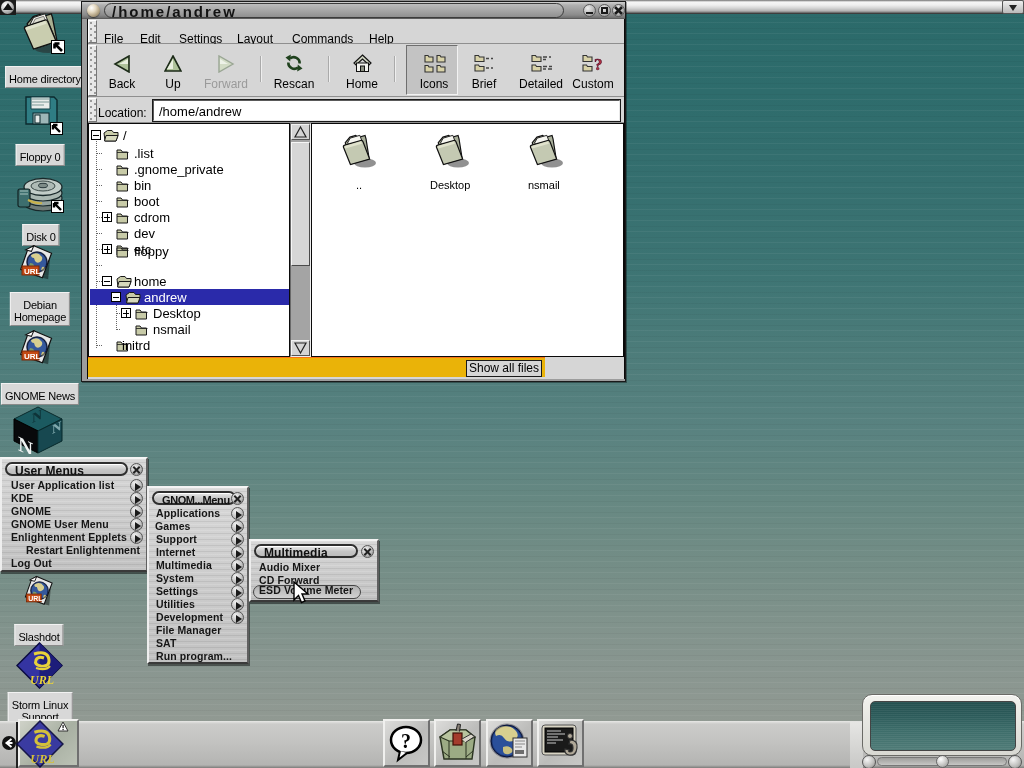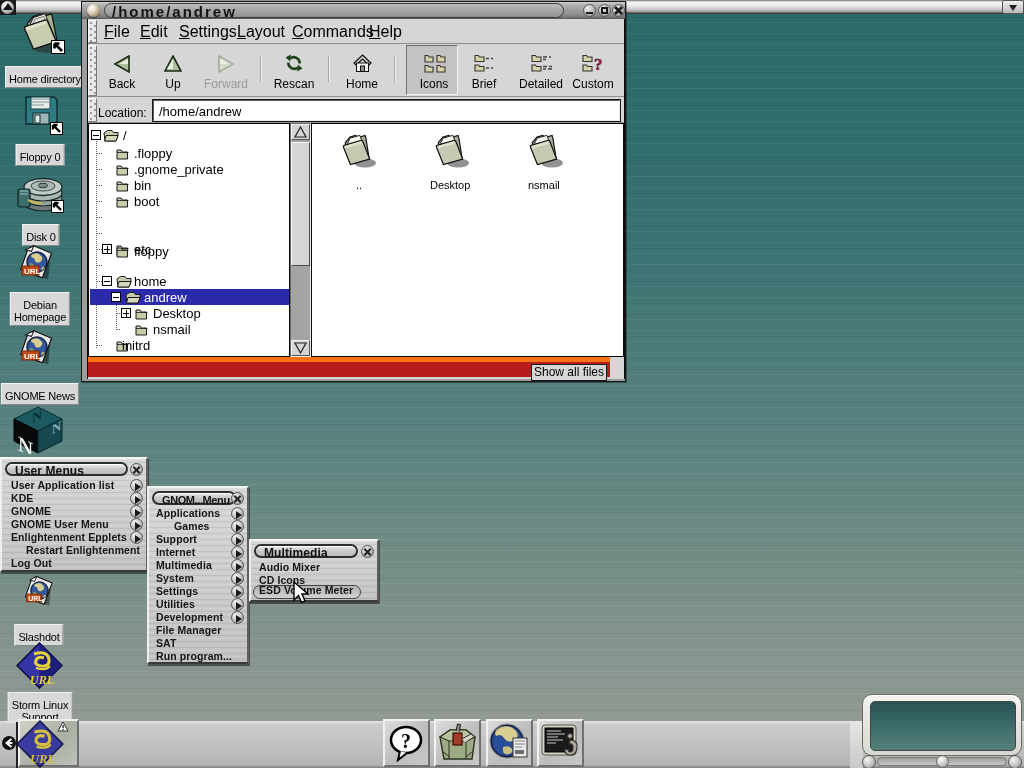--- a/index.html
+++ b/index.html
@@ -22,36 +22,36 @@
 #win{left:81px;top:1px;width:545px;height:381px;background:#9d9d9d;border:1px solid #1a1a1a;box-shadow:1px 1px 0 rgba(0,0,0,.35)}
 #title{position:absolute;left:0;top:0;width:100%;height:17px;background:linear-gradient(180deg,#cfcfcf 0,#b0b0b0 3px,#9a9a9a 9px,#8b8b8b 13px,#6e6e6e 16px,#4c4c4c 17px)}
 #title .ball{position:absolute;left:5px;top:2px;width:13px;height:13px;border-radius:50%;background:radial-gradient(circle at 35% 30%,#fff,#e4d8c0 35%,#a89878 70%,#5f5648);box-shadow:0 1px 1px rgba(0,0,0,.5)}
 #tpill{position:absolute;left:22px;top:1px;width:460px;height:15px;border:1px solid #3c3c3c;border-radius:8px;background:linear-gradient(180deg,#bcbcbc,#a2a2a2 60%,#909090)}
 #title .ttext{position:absolute;left:30px;top:1px;font-size:15px;font-weight:bold;color:#131313;letter-spacing:2px}
 .wbtn{position:absolute;top:2px;width:13px;height:13px;border-radius:50%;background:radial-gradient(circle at 35% 30%,#ededed,#b9b9b9 55%,#7e7e7e);border:1px solid #5a5a5a;color:#1a1a1a;font-size:11px;font-weight:bold;text-align:center;line-height:11px}
 
 #client{position:absolute;left:5px;top:17px;width:538px;height:360px;background:#d6d6d6;border-left:1px solid #0a0a0a;border-right:1px solid #0a0a0a}
 .handle{position:absolute;left:0;top:1px;width:9px;background:#e8e8e8;border:1px solid;border-color:#fff #777 #777 #fff;background-image:radial-gradient(circle at 2px 2px,#999 1px,transparent 1px),radial-gradient(circle at 6px 5px,#999 1px,transparent 1px);background-size:8px 6px}
 #menubar{position:absolute;left:0;top:0;width:536px;height:25px;background:#d6d6d6;border-bottom:1px solid #8f8f8f}
-#menubar .mi{position:absolute;top:4px;font-size:16px;color:#000}
+#menubar .mi{position:absolute;top:13px;font-size:12px;color:#000}
 #menubar .mi u{text-decoration:underline}
 #toolbar{position:absolute;left:0;top:25px;width:536px;height:53px;background:#d6d6d6;border-bottom:1px solid #8f8f8f}
 .tbtn{position:absolute;top:2px;height:49px;text-align:center;font-size:12px;color:#000}
 .tbtn .lab{position:absolute;bottom:4px;width:100%;text-align:center}
 .tbtn.dis .lab{color:#9a9a9a}
 .tsep{position:absolute;top:12px;width:2px;height:26px;background:#aaa;border-right:1px solid #eee}
 #icnbtn{position:absolute;left:318px;top:1px;width:52px;height:50px;background:#c3c3c3;border:1px solid;border-color:#6f6f6f #f2f2f2 #f2f2f2 #6f6f6f}
 #locbar{position:absolute;left:0;top:78px;width:536px;height:26px;background:#d6d6d6;border-bottom:1px solid #8f8f8f}
 #locbar .ltext{position:absolute;left:10px;top:9px;font-size:12px}
 #locentry{position:absolute;left:65px;top:3px;width:467px;height:21px;background:#fff;border:1px solid;border-color:#5a5a5a #e8e8e8 #e8e8e8 #5a5a5a;outline:1px solid #1a1a1a;font-size:13px;padding:3px 0 0 5px}
 
 #treepane{position:absolute;left:0;top:104px;width:202px;height:234px;background:#fff;border:1px solid #0a0a0a}
 #vsb{position:absolute;left:202px;top:104px;width:21px;height:234px;background:#a4a4a4;border:1px solid;border-color:#6a6a6a #eee #eee #6a6a6a}
 #iconpane{position:absolute;left:223px;top:104px;width:313px;height:234px;background:#fff;border:1px solid #0a0a0a}
-#statusbar{position:absolute;left:0;top:338px;width:522px;height:20px;background:#b91c1c;border-top:5px solid #f97316}
+#statusbar{position:absolute;left:0;top:338px;width:457px;height:20px;background:#eab308;border-top:1px solid #f97316}
 #saf{position:absolute;right:3px;top:2px;width:76px;height:17px;background:#d6d6d6;border:1px solid #1a1a1a;font-size:12px;text-align:center;line-height:15px}
 
 .tr{position:absolute;left:1px;height:16px;width:200px;font-size:13px;color:#000}
 .tr .txt{position:absolute;top:1px}
 .tr.sel{background:#2a2aaa}
 .tr.sel .txt{color:#fff}
 .exp{position:absolute;top:3px;width:10px;height:10px;background:#fff;border:1px solid #000;text-align:center}
 .exp i{position:absolute;left:1px;top:4px;width:6px;height:1px;background:#000}
 .exp.plus b{position:absolute;left:4px;top:1px;width:1px;height:7px;background:#000}
 
@@ -352,21 +352,21 @@
             <path d="M1,4 l3.5,-2.5 h4.5 l1.5,2 h4.5 v3 l-2,5.5 h-11 z" fill="#c8cba8" stroke="#1a1a1a" stroke-width="1"></path>
             <path d="M3,6.5 h12 l-2,5.5 h-11.5 z" fill="#d6d8bc" stroke="#1a1a1a" stroke-width="1"></path>
           </svg>
           <div class="txt" style="left:33px">/</div>
         </div>
         <div class="tr" style="top:21px">
           <svg class="abs" style="left:26px;top:2px" width="13" height="13">
             <path d="M1,3 h4 l1.5,2 h5 v7 h-10.5 z" fill="#c8cba8" stroke="#1a1a1a" stroke-width="1"></path>
             <path d="M1,5.5 h11.5" stroke="#1a1a1a" stroke-width=".8"></path>
           </svg>
-          <div class="txt" style="left:44px">.floppy</div>
+          <div class="txt" style="left:44px">.list</div>
         </div>
         <div class="tr" style="top:37px">
           <svg class="abs" style="left:26px;top:2px" width="13" height="13">
             <path d="M1,3 h4 l1.5,2 h5 v7 h-10.5 z" fill="#c8cba8" stroke="#1a1a1a" stroke-width="1"></path>
             <path d="M1,5.5 h11.5" stroke="#1a1a1a" stroke-width=".8"></path>
           </svg>
           <div class="txt" style="left:44px">.gnome_private</div>
         </div>
         <div class="tr" style="top:53px">
           <svg class="abs" style="left:26px;top:2px" width="13" height="13">
@@ -374,20 +374,38 @@
             <path d="M1,5.5 h11.5" stroke="#1a1a1a" stroke-width=".8"></path>
           </svg>
           <div class="txt" style="left:44px">bin</div>
         </div>
         <div class="tr" style="top:69px">
           <svg class="abs" style="left:26px;top:2px" width="13" height="13">
             <path d="M1,3 h4 l1.5,2 h5 v7 h-10.5 z" fill="#c8cba8" stroke="#1a1a1a" stroke-width="1"></path>
             <path d="M1,5.5 h11.5" stroke="#1a1a1a" stroke-width=".8"></path>
           </svg>
           <div class="txt" style="left:44px">boot</div>
+        </div>
+        <div class="tr" style="top:85px">
+          <div class="exp plus" style="left:12px">
+            <i></i>
+            <b></b>
+          </div>
+          <svg class="abs" style="left:26px;top:2px" width="13" height="13">
+            <path d="M1,3 h4 l1.5,2 h5 v7 h-10.5 z" fill="#c8cba8" stroke="#1a1a1a" stroke-width="1"></path>
+            <path d="M1,5.5 h11.5" stroke="#1a1a1a" stroke-width=".8"></path>
+          </svg>
+          <div class="txt" style="left:44px">cdrom</div>
+        </div>
+        <div class="tr" style="top:101px">
+          <svg class="abs" style="left:26px;top:2px" width="13" height="13">
+            <path d="M1,3 h4 l1.5,2 h5 v7 h-10.5 z" fill="#c8cba8" stroke="#1a1a1a" stroke-width="1"></path>
+            <path d="M1,5.5 h11.5" stroke="#1a1a1a" stroke-width=".8"></path>
+          </svg>
+          <div class="txt" style="left:44px">dev</div>
         </div>
         <div class="tr" style="top:117px">
           <div class="exp plus" style="left:12px">
             <i></i>
             <b></b>
           </div>
           <svg class="abs" style="left:26px;top:2px" width="13" height="13">
             <path d="M1,3 h4 l1.5,2 h5 v7 h-10.5 z" fill="#c8cba8" stroke="#1a1a1a" stroke-width="1"></path>
             <path d="M1,5.5 h11.5" stroke="#1a1a1a" stroke-width=".8"></path>
           </svg>
@@ -515,21 +533,21 @@
       <div class="mitem" style="left:24px;top:85px">Restart Enlightenment</div>
       <div class="mitem" style="left:9px;top:98px">Log Out</div>
     </div>
     <div class="emenu abs" style="left:147px;top:486px;width:102px;height:178px">
       <div class="epill" style="left:3px;top:3px;width:84px;height:14px">
         <div class="t" style="top:1px;font-size:11px;letter-spacing:-0.4px">GNOM...Menu</div>
       </div>
       <div class="ex" style="right:3px;top:4px"></div>
       <div class="mitem" style="left:7px;top:19px">Applications</div>
       <div class="marr" style="right:3px;top:19px"></div>
-      <div class="mitem" style="left:25px;top:32px">Games</div>
+      <div class="mitem" style="left:6px;top:32px">Games</div>
       <div class="marr" style="right:3px;top:32px"></div>
       <div class="mitem" style="left:7px;top:45px">Support</div>
       <div class="marr" style="right:3px;top:45px"></div>
       <div class="mitem" style="left:7px;top:58px">Internet</div>
       <div class="marr" style="right:3px;top:58px"></div>
       <div class="mitem" style="left:7px;top:71px">Multimedia</div>
       <div class="marr" style="right:3px;top:71px"></div>
       <div class="mitem" style="left:7px;top:84px">System</div>
       <div class="marr" style="right:3px;top:84px"></div>
       <div class="mitem" style="left:7px;top:97px">Settings</div>
@@ -541,21 +559,21 @@
       <div class="mitem" style="left:7px;top:136px">File Manager</div>
       <div class="mitem" style="left:7px;top:149px">SAT</div>
       <div class="mitem" style="left:7px;top:162px">Run program...</div>
     </div>
     <div class="emenu abs" style="left:249px;top:539px;width:130px;height:63px">
       <div class="epill" style="left:3px;top:3px;width:104px;height:14px">
         <div class="t" style="top:0px">Multimedia</div>
       </div>
       <div class="ex" style="right:3px;top:4px"></div>
       <div class="mitem" style="left:8px;top:20px">Audio Mixer</div>
-      <div class="mitem" style="left:8px;top:32.5px">CD Icons</div>
+      <div class="mitem" style="left:8px;top:32.5px">CD Forward</div>
       <div class="abs" style="left:2px;top:44px;width:108px;height:14px;border:1.5px solid #444;border-radius:8px;background:linear-gradient(180deg,#b2b2b2,#d2d2d2)"></div>
     </div>
     <div class="mitem abs" style="left:259px;top:584px">ESD Volume Meter</div>
     <svg class="abs" style="left:293px;top:581px" width="17" height="24">
 <polygon points="1,1 1,19 5.5,14.5 8.5,21.5 12,20 9,13 15,13" fill="#fff" stroke="#000" stroke-width="1.4"></polygon>
     </svg>
   </div>
 
 <div class="abs" id="panel"></div>
 <div class="abs" style="left:2px;top:736px;width:14px;height:14px;border-radius:50%;background:#111"><svg width="14" height="14">

